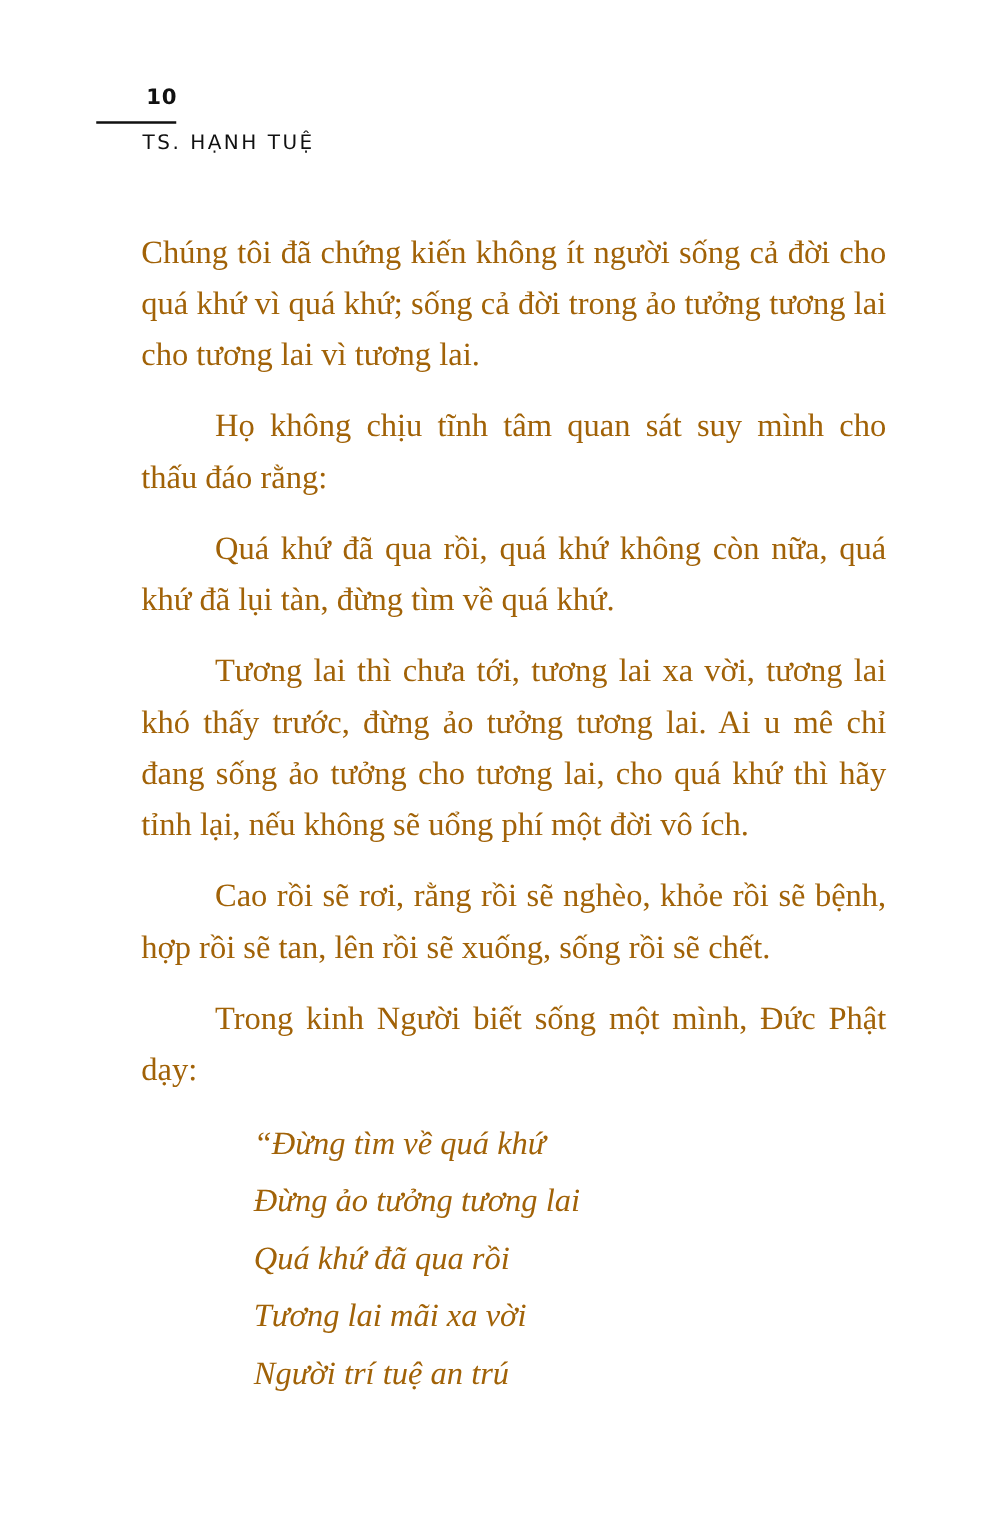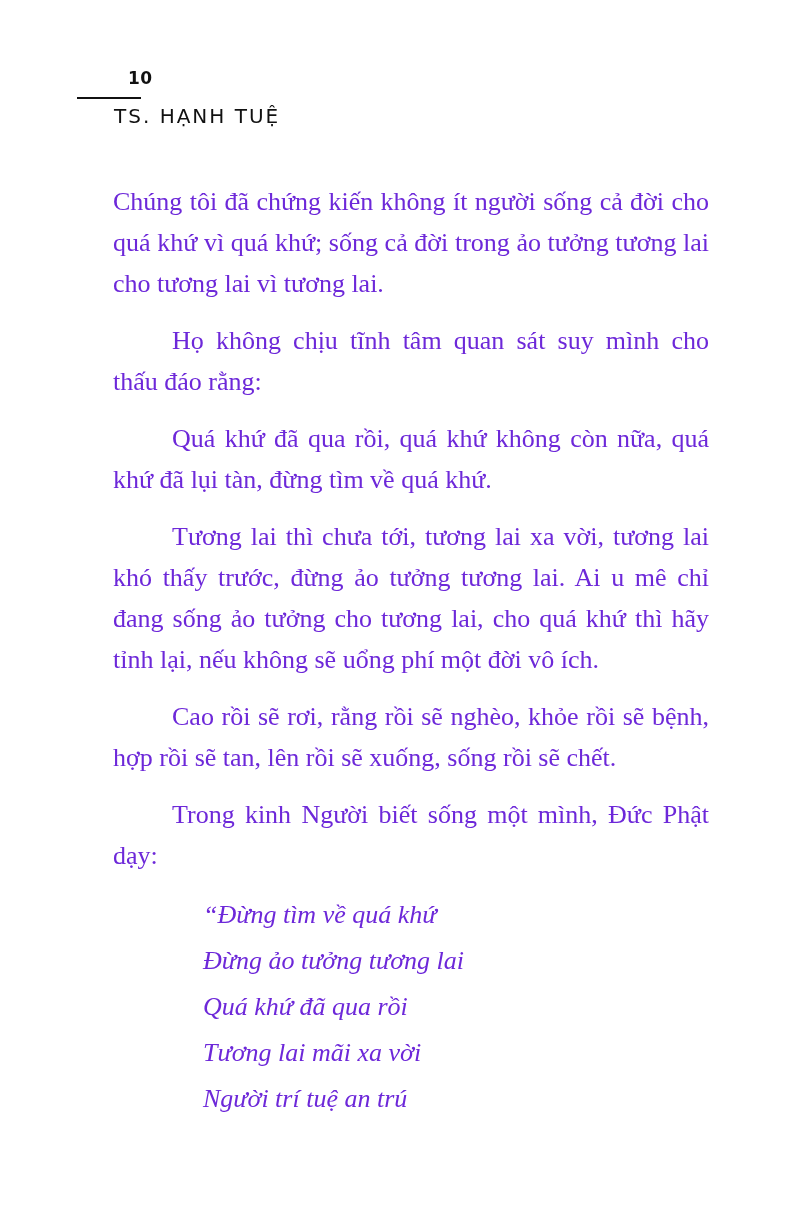--- a/index.html
+++ b/index.html
@@ -29,49 +29,48 @@
     }
     .page-number {
       position: absolute;
       left: 40px;
       top: 0px;
       font-family: "DejaVu Sans", sans-serif;
       font-weight: bold;
       font-size: 17px;
       letter-spacing: 0.5px;
       color: #111;
-      margin-left: 11px;
     }
     .rule {
       position: absolute;
       left: 0;
       top: 29px;
       width: 64px;
       height: 0;
       border-top: 2px solid #111;
     }
     .running-head {
       position: absolute;
       left: 37px;
       top: 36px;
       font-family: "DejaVu Sans", sans-serif;
-      font-size: 20px;
+      font-size: 16px;
       letter-spacing: 2px;
       color: #111;
       white-space: nowrap;
     }
     .body-text {
       position: absolute;
       left: 113px;
       top: 181px;
       width: 596px;
       font-family: "Liberation Serif", "DejaVu Serif", serif;
       font-size: 26px;
       line-height: 41px;
-      color: #6d28d9;
+      color: #a16207;
     }
     .para {
       margin: 0 0 16px 0;
       text-align: justify;
       text-align-last: left;
     }
     .para.indent { text-indent: 59px; }
     .verse {
       margin: 16px 0 0 90px;
       font-style: italic;

